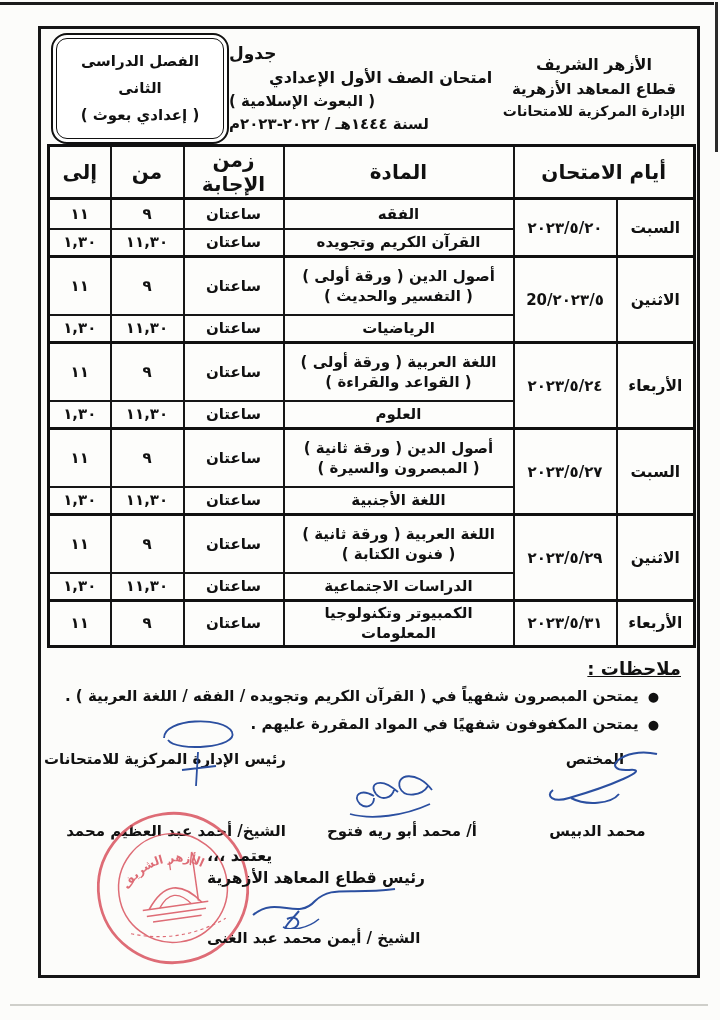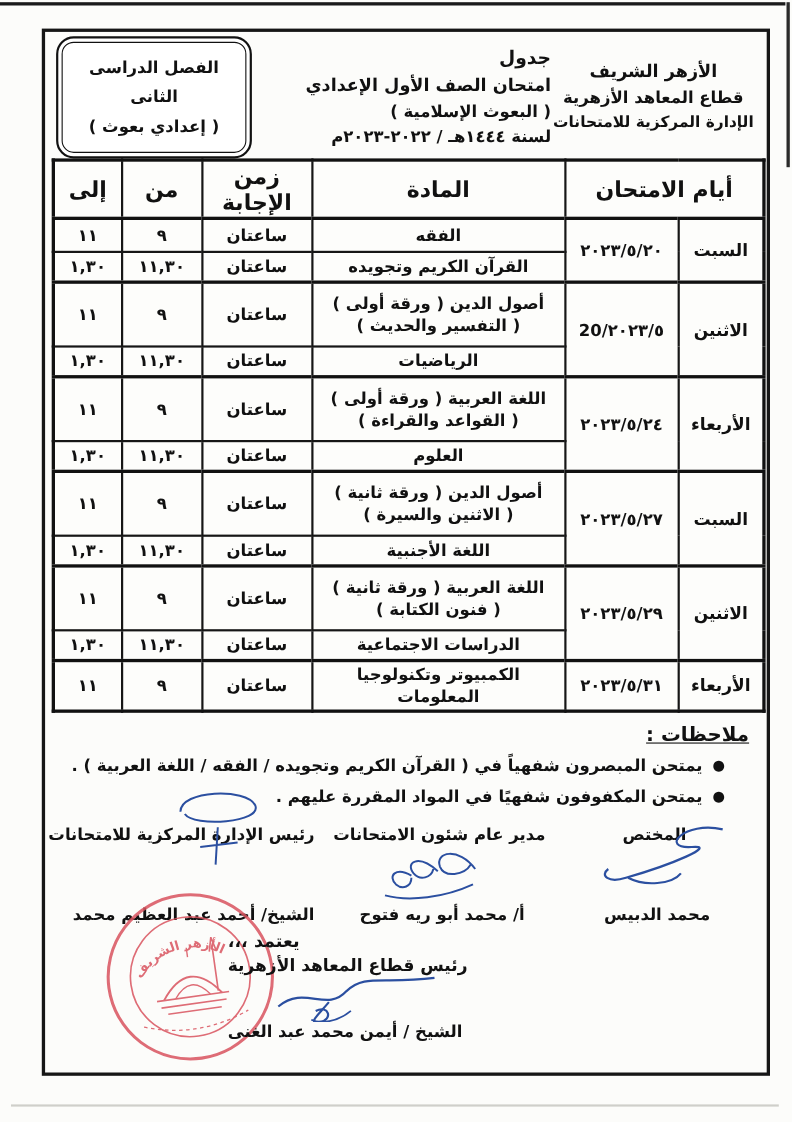--- a/index.html
+++ b/index.html
@@ -16,21 +16,21 @@
     position:absolute; left:38px; top:26px; width:662px; height:952px;
     border:3.5px solid #161616; padding:5px 6px 0 6px;
   }
 
   
   .header-section { display:flex; direction:rtl; align-items:center; height:108px; padding:2px 4px; }
   .logo { width:186px; text-align:center; font-weight:bold; line-height:1.55; }
   .logo .l1 { font-size:16px; }
   .logo .l2 { font-size:15px; }
   .logo .l3 { font-size:14px; letter-spacing:-0.5px; }
-  .title-block { flex:1; text-align:right; font-weight:bold; direction:rtl; line-height:1.5; }
+  .title-block { flex:1; text-align:left; font-weight:bold; direction:rtl; line-height:1.5; }
   .title-block .t1 { font-size:17px; }
   .title-block .t2 { font-size:16px;padding-left:40px; }
   .title-block .t3 { font-size:15px; }
   .title-block .t4 { font-size:15px; }
   .term-box-outer {
     width:178px; border:2px solid #111; border-radius:16px; padding:3px; background:#fff;
   }
   .term-box-inner {
     border:1.6px solid #111; border-radius:11px; text-align:center;
     font-weight:bold; font-size:15px; padding:9px 4px; line-height:1.8; direction:rtl;
@@ -179,21 +179,21 @@
         <td class="time">ساعتان</td>
         <td class="num">١١,٣٠</td>
         <td class="num">١,٣٠</td>
       </tr>
 
       <tr class="blockstart" style="height:58px">
         <td class="day" rowspan="2">السبت</td>
         <td class="date" rowspan="2">٢٠٢٣/٥/٢٧</td>
         <td class="subject">
           <span class="s1">أصول الدين ( ورقة ثانية )</span>
-          <span class="s2">( الاثنين والسيرة )</span>
+          <span class="s2">( المبصرون والسيرة )</span>
         </td>
         <td class="time">ساعتان</td>
         <td class="num">٩</td>
         <td class="num">١١</td>
       </tr>
       <tr style="height:28px">
         <td class="subject">اللغة الأجنبية</td>
         <td class="time">ساعتان</td>
         <td class="num">١١,٣٠</td>
         <td class="num">١,٣٠</td>
@@ -243,21 +243,20 @@
     <div class="sign-row">
       <div class="sign-col col-right">
         <div class="sig-title">المختص</div>
         <svg class="sig-svg" style="top:-6px; right:10px;" width="130" height="75" viewBox="0 0 130 75">
           <path d="M120,10 C85,2 62,28 92,26 C116,24 74,42 32,54 C16,59 8,52 16,46" fill="none" stroke="#2b4fa0" stroke-width="2"></path>
           <path d="M34,54 C49,62 74,60 82,50" fill="none" stroke="#2b4fa0" stroke-width="2"></path>
         </svg>
         <div class="sig-name">محمد الدبيس</div>
       </div>
       <div class="sign-col col-center">
-        <div class="sig-title">مدير عام شئون الامتحانات</div>
         <svg class="sig-svg" style="top:16px; right:55px;" width="130" height="55" viewBox="0 0 130 55">
           <path d="M104,24 C89,4 67,8 72,22 C76,32 94,30 100,20" fill="none" stroke="#2b4fa0" stroke-width="1.8"></path>
           <path d="M70,26 C52,10 40,18 48,28 C54,35 64,32 66,24" fill="none" stroke="#2b4fa0" stroke-width="1.8"></path>
           <path d="M46,30 C32,22 24,30 32,38 C38,43 46,40 46,32" fill="none" stroke="#2b4fa0" stroke-width="1.8"></path>
           <path d="M102,38 C76,50 44,54 22,48" fill="none" stroke="#2b4fa0" stroke-width="1.8"></path>
         </svg>
         <div class="sig-name">أ/ محمد أبو ريه فتوح</div>
       </div>
       <div class="sign-col col-left">
         <div class="sig-title">رئيس الإدارة المركزية للامتحانات</div>

